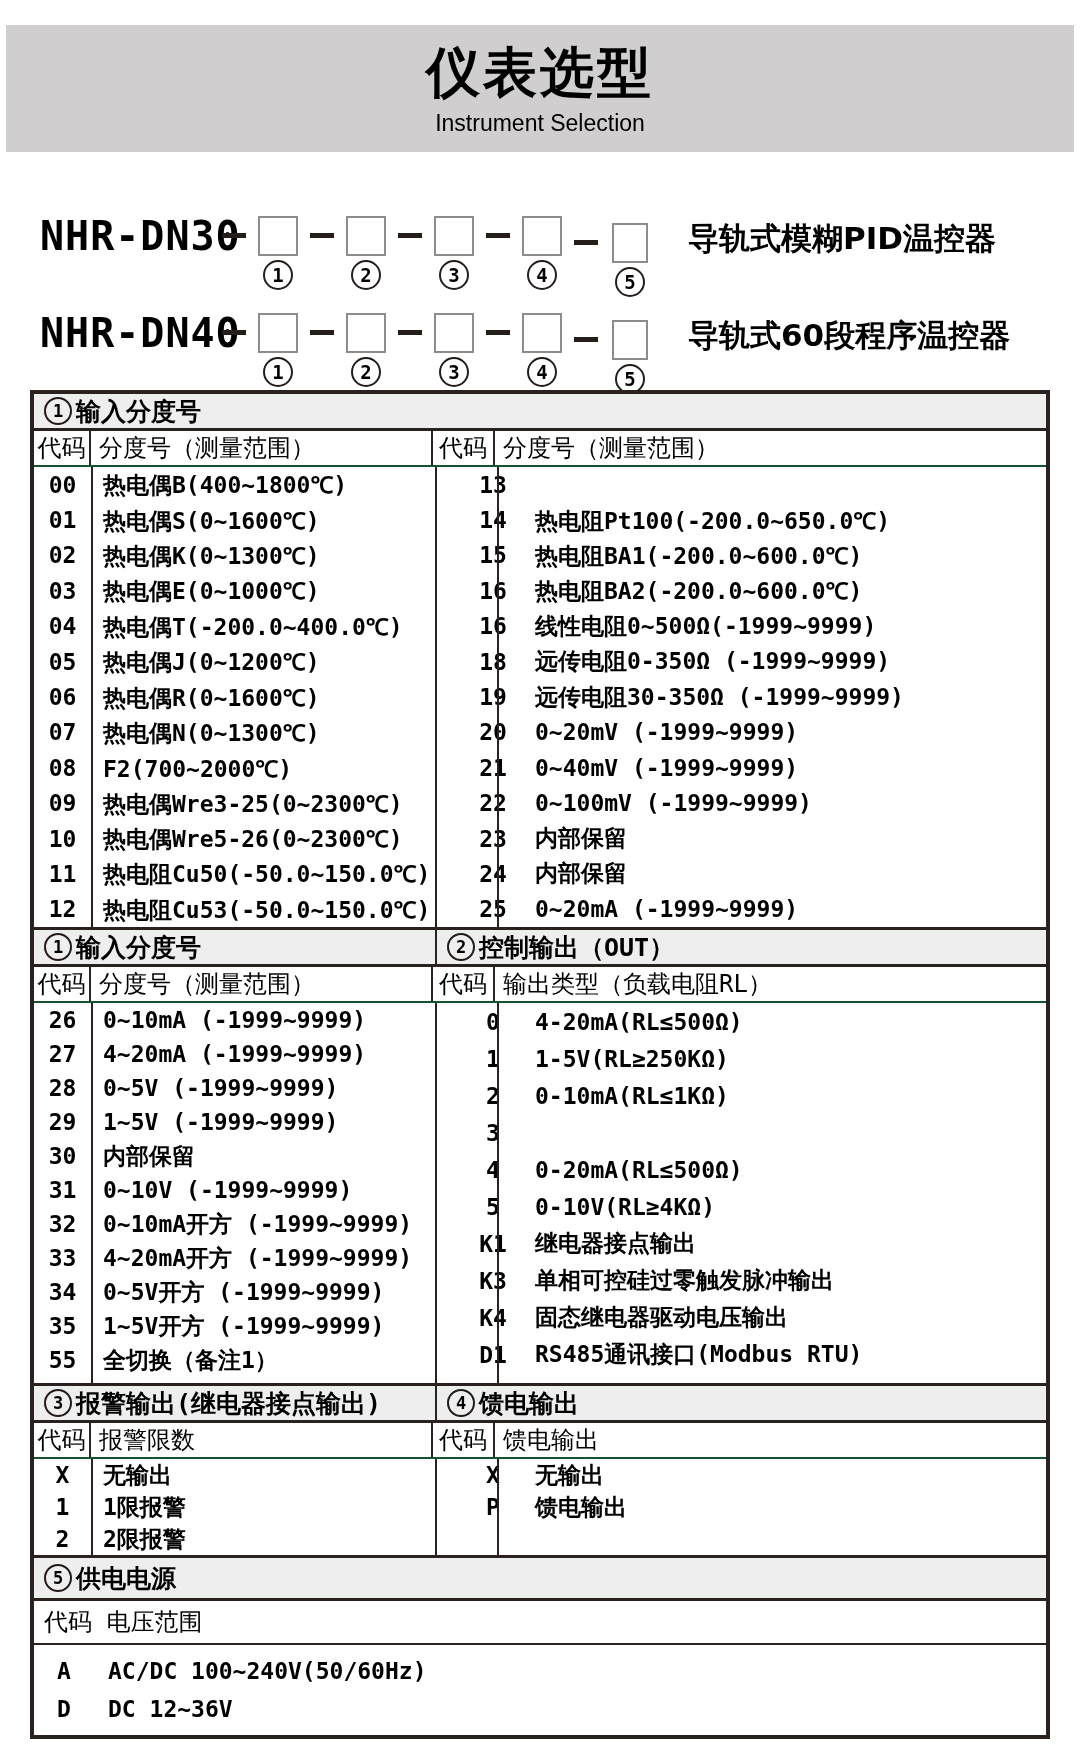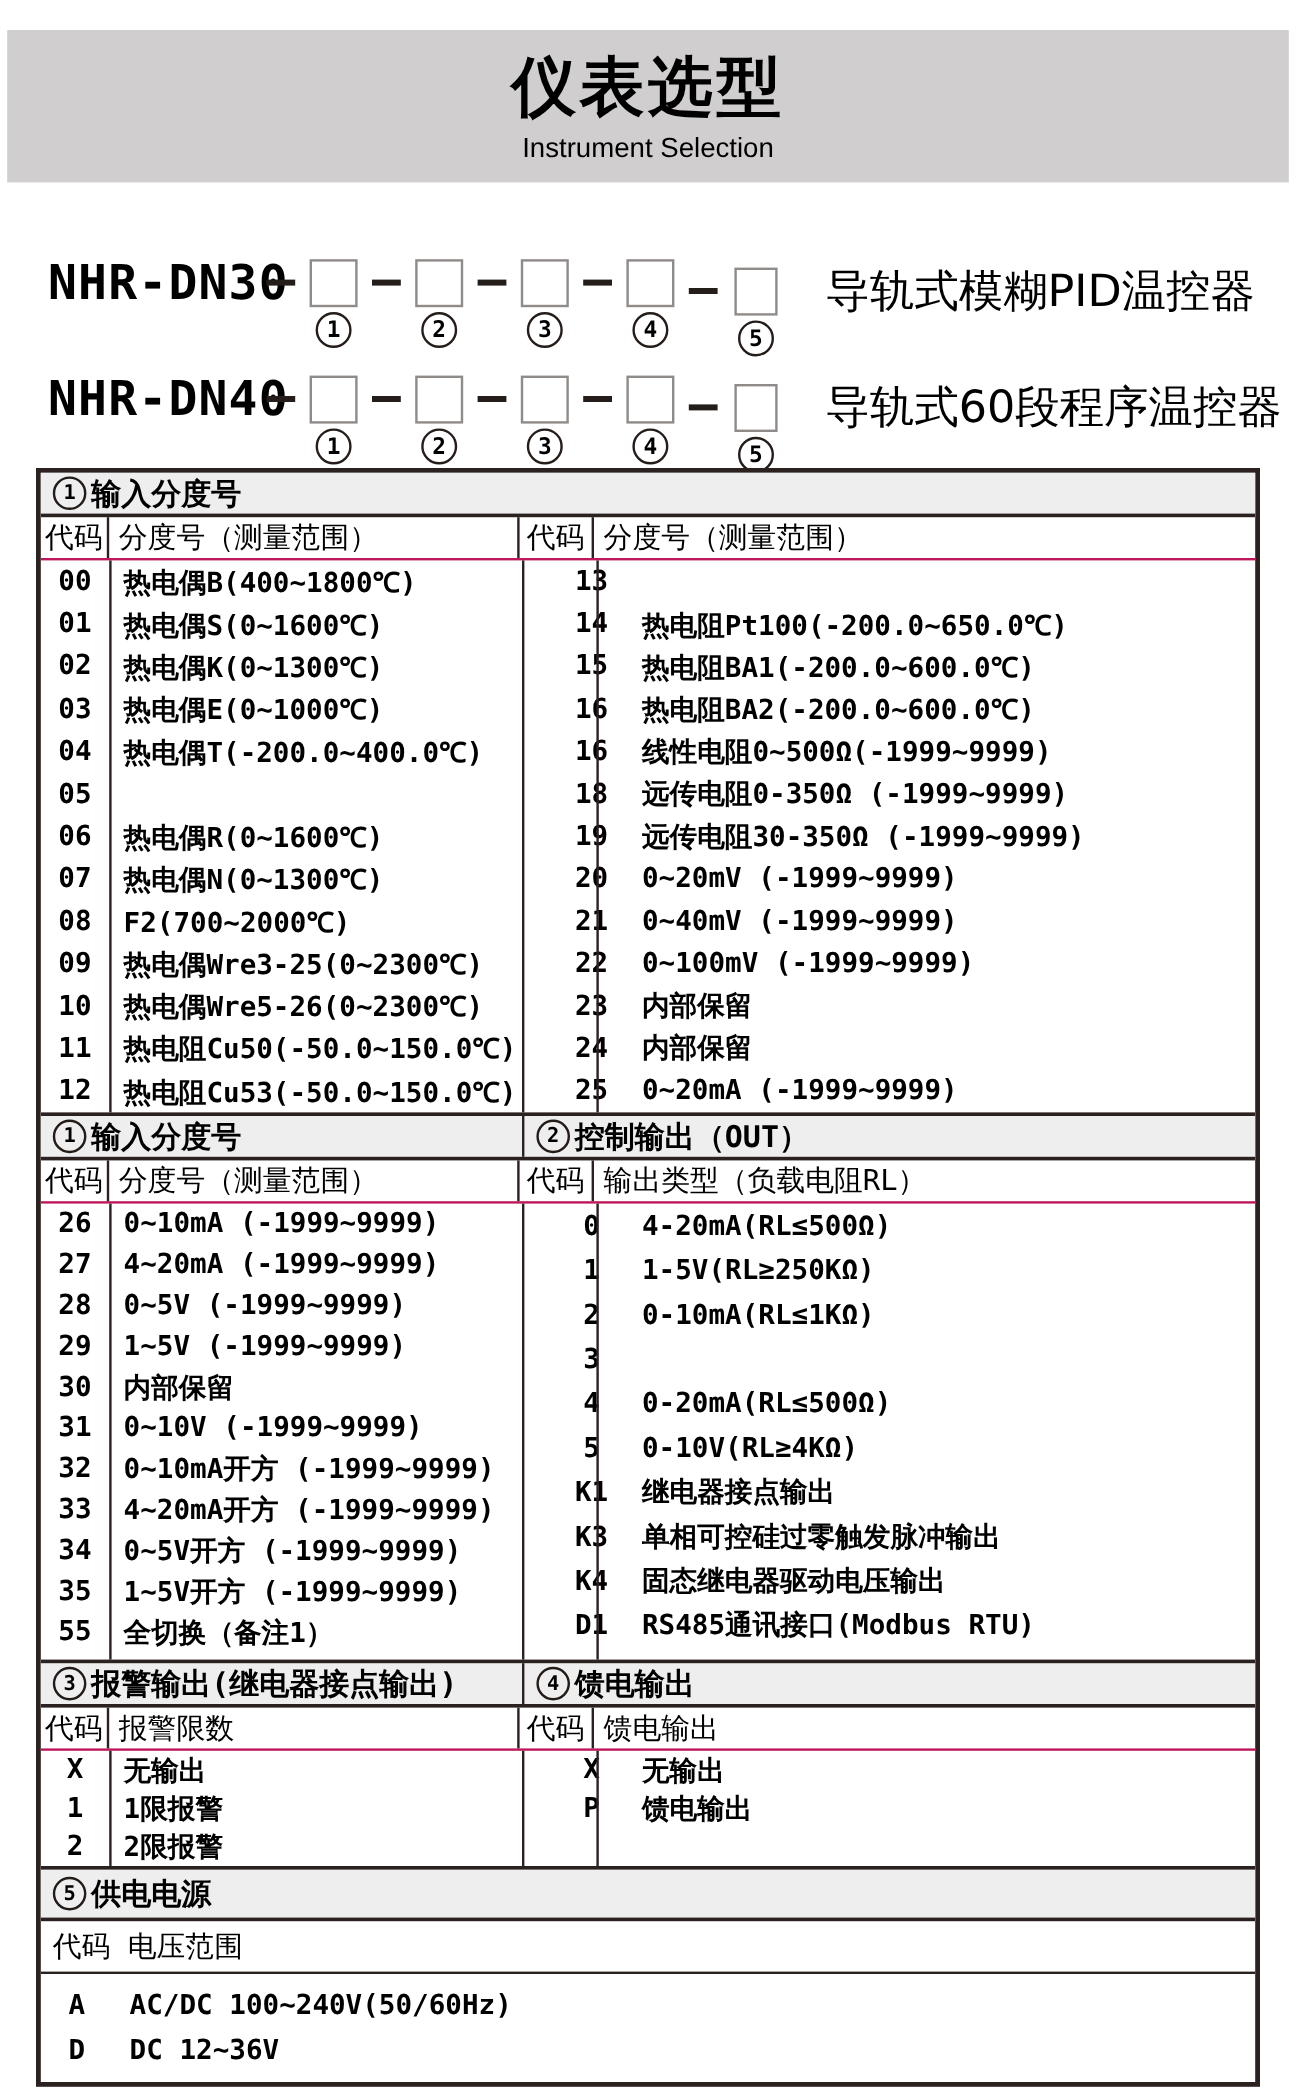--- a/index.html
+++ b/index.html
@@ -16,38 +16,38 @@
   .diagram{position:absolute;top:196px;left:40px;width:1020px;}
   .model-row{display:flex;align-items:flex-start;height:97px;}
   .model-name{width:172px;font-size:40px;font-weight:700;line-height:80px;letter-spacing:1px;white-space:nowrap;}
   .dash{width:24px;height:5px;background:#241d1a;margin:37px 10px 0 10px;flex:none;}
   .dash.dash5{margin-top:44px;}
   .slot{display:flex;flex-direction:column;align-items:center;width:44px;flex:none;}
   .slot .box{width:36px;height:36px;border:2px solid #8f8b89;background:#fff;margin-top:20px;}
   .slot.slot5 .box{margin-top:27px;width:32px;}
   .circ-num{margin-top:4px;width:26px;height:26px;border:2px solid #241d1a;border-radius:50%;
             font-size:19px;line-height:26px;text-align:center;font-weight:700;}
-  .model-desc{margin:22px 0 0 36px;font-size:37px;font-weight:400;white-space:nowrap;
+  .model-desc{margin:22px 0 0 36px;font-size:31px;font-weight:700;white-space:nowrap;
               font-family:"DejaVu Sans","Liberation Sans",sans-serif;}
 
   
   .sel-table{position:absolute;top:390px;left:30px;width:1020px;box-sizing:border-box;
              border:4px solid #2b2220;background:#fff;font-size:23px;}
   .sec-bar{height:34px;background:#eeeeee;border-bottom:3px solid #2b2220;display:flex;align-items:center;
            font-weight:700;font-size:25px;padding-left:10px;box-sizing:content-box;}
   .sec-bar.tall{height:40px;}
   .sec-bar.split{padding-left:0;}
   .sec-bar .bar-cell{display:flex;align-items:center;height:100%;padding-left:10px;box-sizing:border-box;}
   .sec-bar .bar-cell.first{width:401px;flex:none;}
   .sec-bar .bar-cell.second{flex:1;border-left:2px solid #2b2220;}
   .bar-circ{width:24px;height:24px;border:2px solid #221b17;border-radius:50%;text-align:center;
             line-height:24px;font-size:17px;margin-right:4px;flex:none;font-weight:700;}
   .sec-bar:not(.first-bar){border-top:3px solid #2b2220;}
 
-  .colhdr{display:flex;height:34px;border-bottom:2px solid #be185d;align-items:center;font-size:24px;justify-content:flex-end;}
+  .colhdr{display:flex;height:34px;border-bottom:2px solid #14532d;align-items:center;font-size:24px;justify-content:flex-end;}
   .colhdr .ch-code{width:57px;text-align:center;border-right:2px solid #2b2220;height:100%;
                    display:flex;align-items:center;justify-content:center;box-sizing:border-box;flex:none;}
   .colhdr .ch-desc{width:342px;padding-left:8px;border-right:2px solid #2b2220;height:100%;
                    display:flex;align-items:center;box-sizing:border-box;flex:none;}
   .colhdr .ch-code2{width:62px;text-align:center;border-right:2px solid #2b2220;height:100%;
                     display:flex;align-items:center;justify-content:center;box-sizing:border-box;flex:none;}
   .colhdr .ch-desc2{flex:1;padding-left:8px;display:flex;align-items:center;height:100%;}
 
   .data-region{display:flex;}
   .dr-left{width:401px;flex:none;position:relative;display:flex;flex-direction:column;}
@@ -174,20 +174,21 @@
           <div class="t-row">
             <span class="c-code">03</span>
             <span class="c-desc">热电偶E(0~1000℃)</span>
           </div>
           <div class="t-row">
             <span class="c-code">04</span>
             <span class="c-desc">热电偶T(-200.0~400.0℃)</span>
           </div>
           <div class="t-row">
             <span class="c-code">05</span>
+            <span class="c-desc">热电偶J(0~1200℃)</span>
           </div>
           <div class="t-row">
             <span class="c-code">06</span>
             <span class="c-desc">热电偶R(0~1600℃)</span>
           </div>
           <div class="t-row">
             <span class="c-code">07</span>
             <span class="c-desc">热电偶N(0~1300℃)</span>
           </div>
           <div class="t-row">

